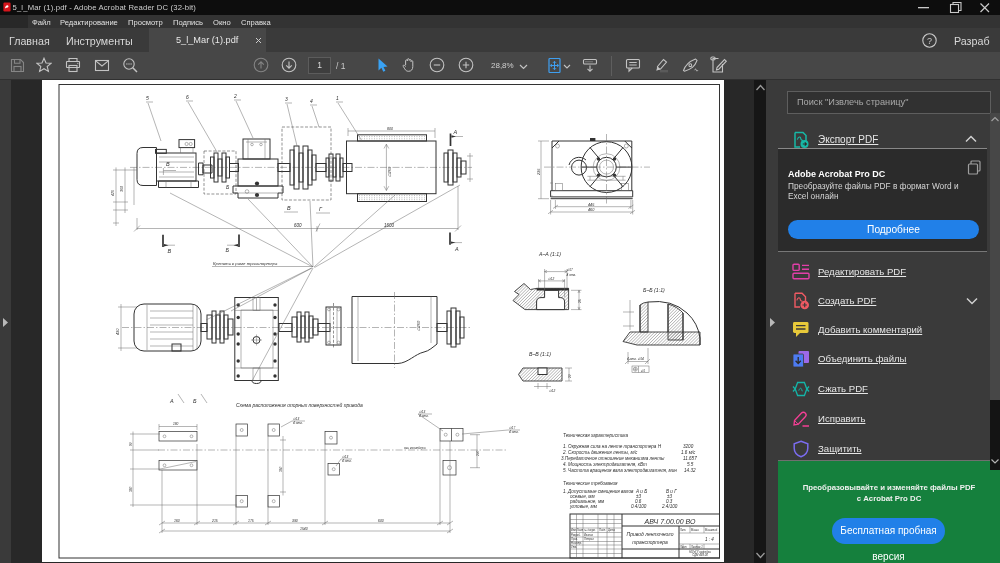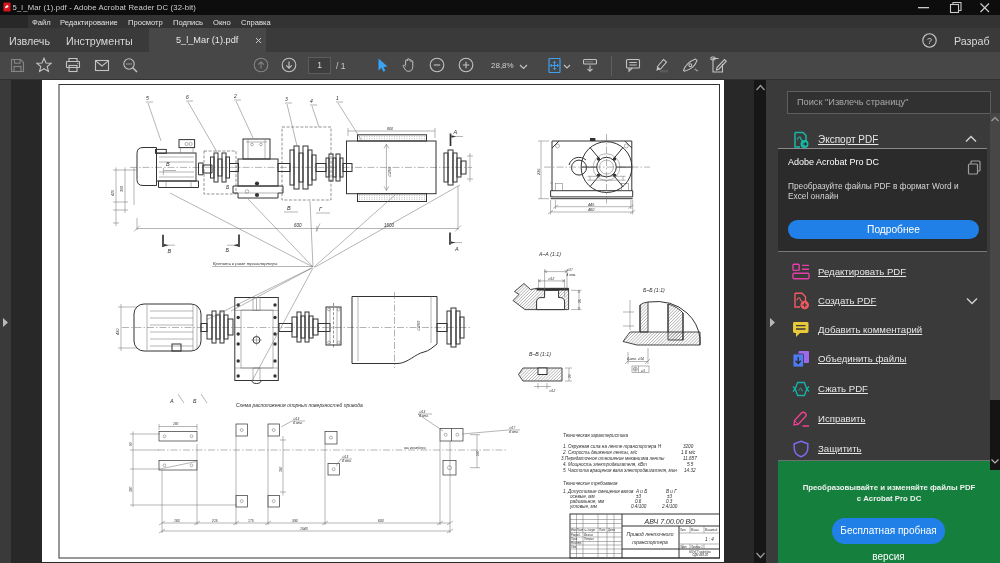--- a/index.html
+++ b/index.html
@@ -59,21 +59,21 @@
 <div class="abs" id="menubar">
   <span style="left:4px">Файл</span>
   <span style="left:32px">Редактирование</span>
   <span style="left:100px">Просмотр</span>
   <span style="left:145px">Подпись</span>
   <span style="left:185px">Окно</span>
   <span style="left:213px">Справка</span>
 </div>
 
 <div class="abs" id="tabbar">
-  <span class="abs" style="left:9px;top:7px">Извлечь</span>
+  <span class="abs" style="left:9px;top:7px">Главная</span>
   <span class="abs" style="left:66px;top:7px">Инструменты</span>
   <div id="activetab">
     <span class="abs" style="left:27px;top:7px;font-size:9.2px">5_l_Mar (1).pdf</span>
     <svg class="abs" style="left:106px;top:9px" width="7" height="7">
         <path d="M1 1 L6 6 M6 1 L1 6" stroke="#cccccc" stroke-width="1"></path>
       </svg>
   </div>
   <svg class="abs" style="left:922px;top:4.5px" width="15" height="15">
       <circle cx="7.5" cy="7.5" r="6.7" fill="none" stroke="#c9c9c9" stroke-width="1.1"></circle>
       <text x="7.5" y="10.8" font-size="9" fill="#c9c9c9" text-anchor="middle" font-family="Liberation Sans">?</text>
@@ -664,21 +664,21 @@
         <path d="M5.3 8.6 C6.3 5.4 8.4 5.4 8.7 7.3 C9 9 10 9.6 11 9.2" fill="none" stroke="#17b8a6" stroke-width="1.1"></path>
         <circle cx="12.5" cy="13" r="4" fill="#17b8a6"></circle>
         <path d="M10.8 13 H14.2 M12.8 11.3 L14.4 13 L12.8 14.7" stroke="#2b2b2b" stroke-width="1.1" fill="none"></path>
       </svg>
     <span class="lb" style="font-size:10px">Экспорт PDF</span>
     <svg class="abs" style="left:187px;top:10px" width="12" height="8">
         <path d="M1 6.5 L6 1.5 L11 6.5" fill="none" stroke="#cfcfcf" stroke-width="1.5"></path>
       </svg>
   </div>
   <div id="procard">
-    <div class="abs" style="left:10px;top:8px;font-size:9px;font-weight:normal;color:#ffffff">Adobe Acrobat Pro DC</div>
+    <div class="abs" style="left:10px;top:20px;font-size:9px;font-weight:bold;color:#ffffff">Adobe Acrobat Pro DC</div>
     <svg class="abs" style="left:189px;top:11px" width="15" height="15" viewBox="0 0 15 15">
         <rect x="4" y="1" width="9" height="10" rx="1" fill="none" stroke="#9f9f9f" stroke-width="1.2"></rect>
         <rect x="1.5" y="4" width="9" height="10" rx="1" fill="#2b2b2b" stroke="#9f9f9f" stroke-width="1.2"></rect>
       </svg>
     <div class="abs" style="left:10px;top:32px;font-size:8.3px;color:#d6d6d6;line-height:10px;white-space:nowrap">Преобразуйте файлы PDF в формат Word и<br>Excel онлайн</div>
     <div id="bluebtn1">Подробнее</div>
   </div>
   <div class="prow" style="top:177px">
       <svg class="ic" width="18" height="17" viewBox="0 0 18 17" stroke="#e23fa9" fill="none" stroke-width="1.4">
         <rect x="1" y="1.2" width="6.2" height="6.2" rx="1"></rect>

